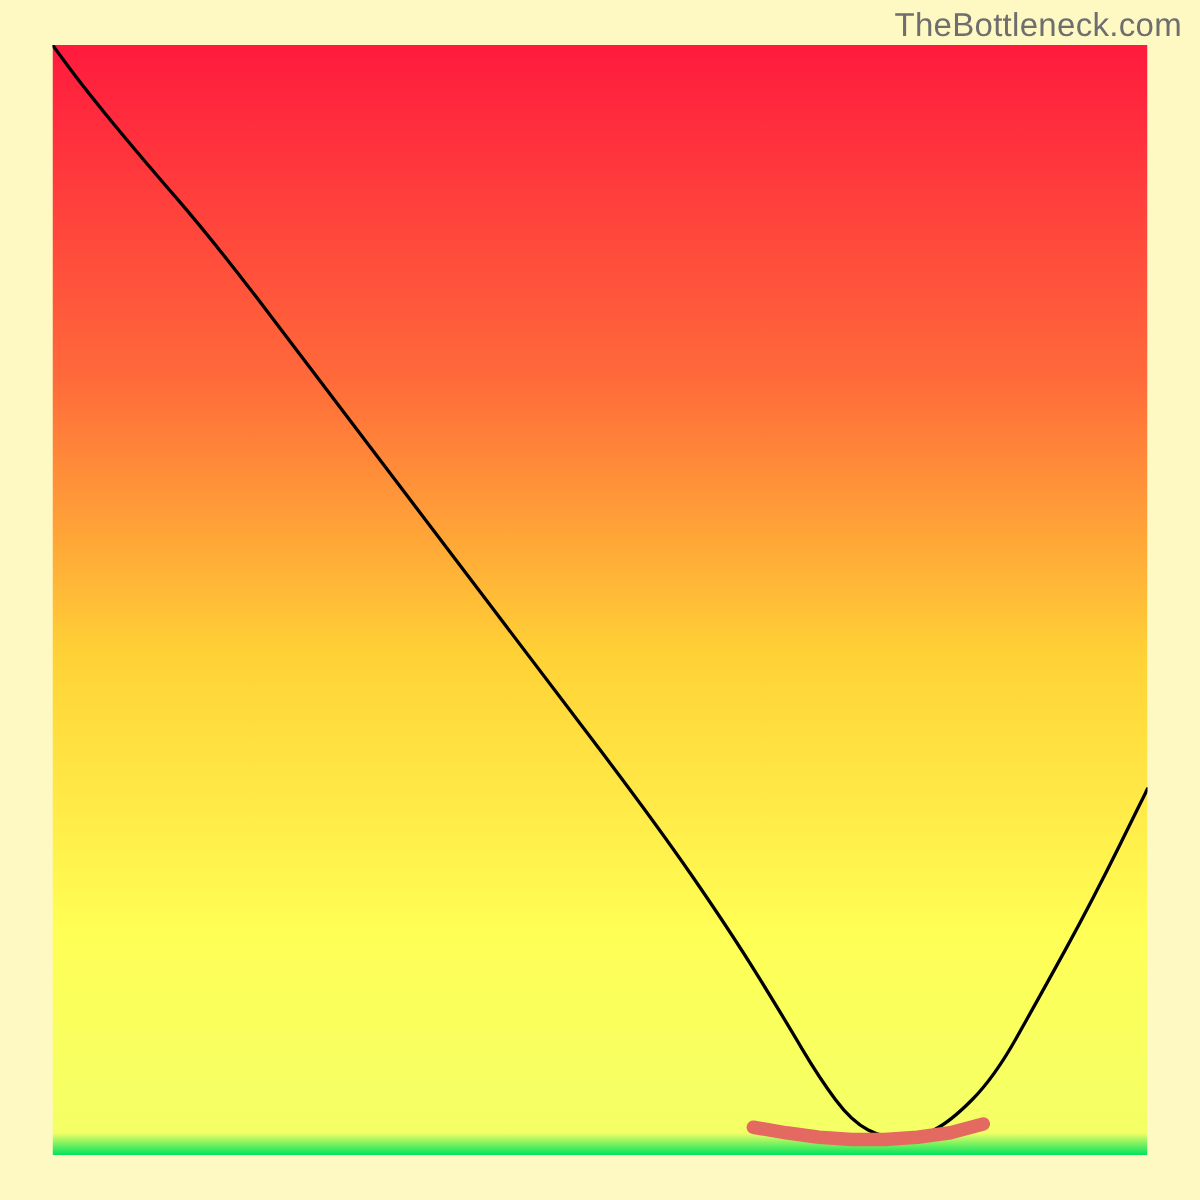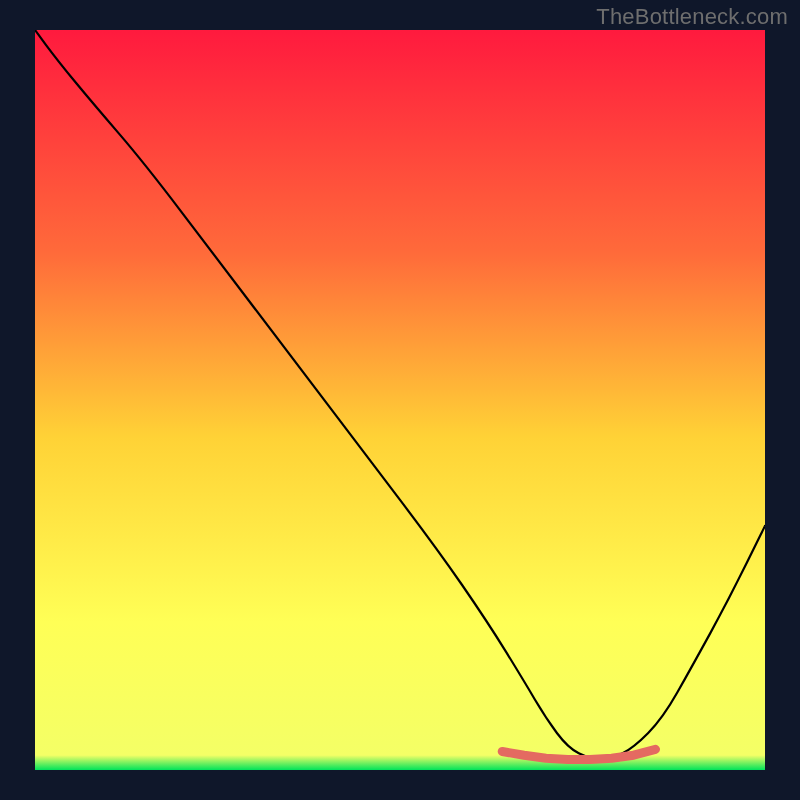--- a/index.html
+++ b/index.html
@@ -10,21 +10,21 @@
     background: #000;
     overflow: hidden;
     font-family: Arial, Helvetica, sans-serif;
   }
   .frame {
     position: absolute;
     left: 0;
     top: 0;
     width: 800px;
     height: 800px;
-    background: #0f172a;
+    background: #fef9c3;
   }
   .watermark {
     position: absolute;
     top: 4px;
     right: 12px;
     color: #6e6e6e;
     font-size: 22px;
     font-weight: 400;
     letter-spacing: 0.2px;
     z-index: 5;

